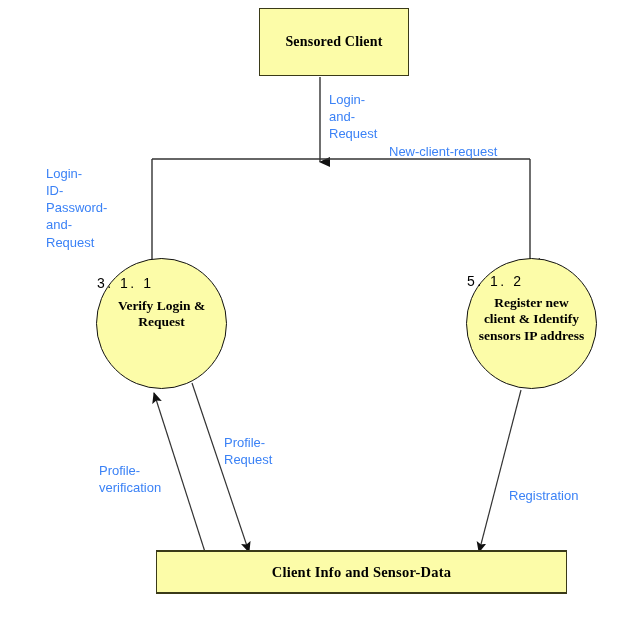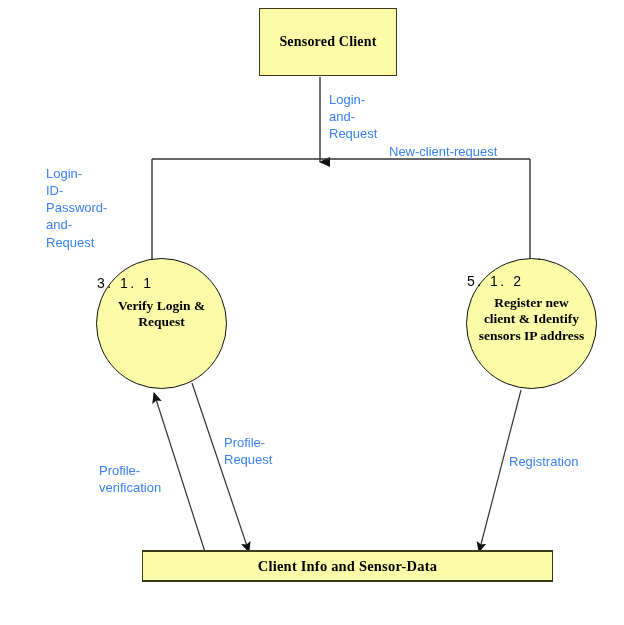--- a/index.html
+++ b/index.html
@@ -129,39 +129,39 @@
 
     <line x1="530" y1="159" x2="530" y2="263" stroke="#333333" stroke-width="1.4" marker-end="url(#arrow-down)"></line>
 
     <line x1="192" y1="383" x2="249" y2="552" stroke="#333333" stroke-width="1.2" marker-end="url(#arrow-generic)"></line>
 
     <line x1="205" y1="552" x2="154" y2="393" stroke="#333333" stroke-width="1.2" marker-end="url(#arrow-generic)"></line>
 
     <line x1="521" y1="390" x2="479" y2="552" stroke="#333333" stroke-width="1.2" marker-end="url(#arrow-generic)"></line>
   </svg>
 
-  <div class="entity-box" id="sensored-client" style="left:259px; top:8px; width:138px; height:68px;">
+  <div class="entity-box" id="sensored-client" style="left:259px; top:8px; width:150px; height:68px;">
     <span class="entity-label">Sensored Client</span>
   </div>
 
   <div class="process" id="process-311" style="left:96px; top:258px; width:131px; height:131px;">
     <span class="process-number">3. 1. 1</span>
     <span class="process-name">Verify Login &amp;
 Request</span>
   </div>
 
   <div class="process" id="process-312" style="left:466px; top:258px; width:131px; height:131px;">
     <span class="process-number">5. 1. 2</span>
     <span class="process-name">Register new
 client &amp; Identify
 sensors IP
 address</span>
   </div>
 
-  <div class="datastore" id="client-info-store" style="left:142px; top:550px; width:411px; height:32px;">
+  <div class="datastore" id="client-info-store" style="left:156px; top:550px; width:411px; height:44px;">
     <span class="datastore-label">Client Info and Sensor-Data</span>
   </div>
 
   <div class="flow-label" style="left:329px; top:91px;">Login-
 and-
 Request</div>
 
   <div class="flow-label" style="left:389px; top:143px;">New-client-request</div>
 
   <div class="flow-label" style="left:46px; top:165px;">Login-
@@ -169,15 +169,15 @@
 Password-
 and-
 Request</div>
 
   <div class="flow-label" style="left:224px; top:434px;">Profile-
 Request</div>
 
   <div class="flow-label" style="left:99px; top:462px;">Profile-
 verification</div>
 
-  <div class="flow-label" style="left:509px; top:453px;">Registration</div>
+  <div class="flow-label" style="left:509px; top:487px;">Registration</div>
 
 </div>
 
 </body></html>

